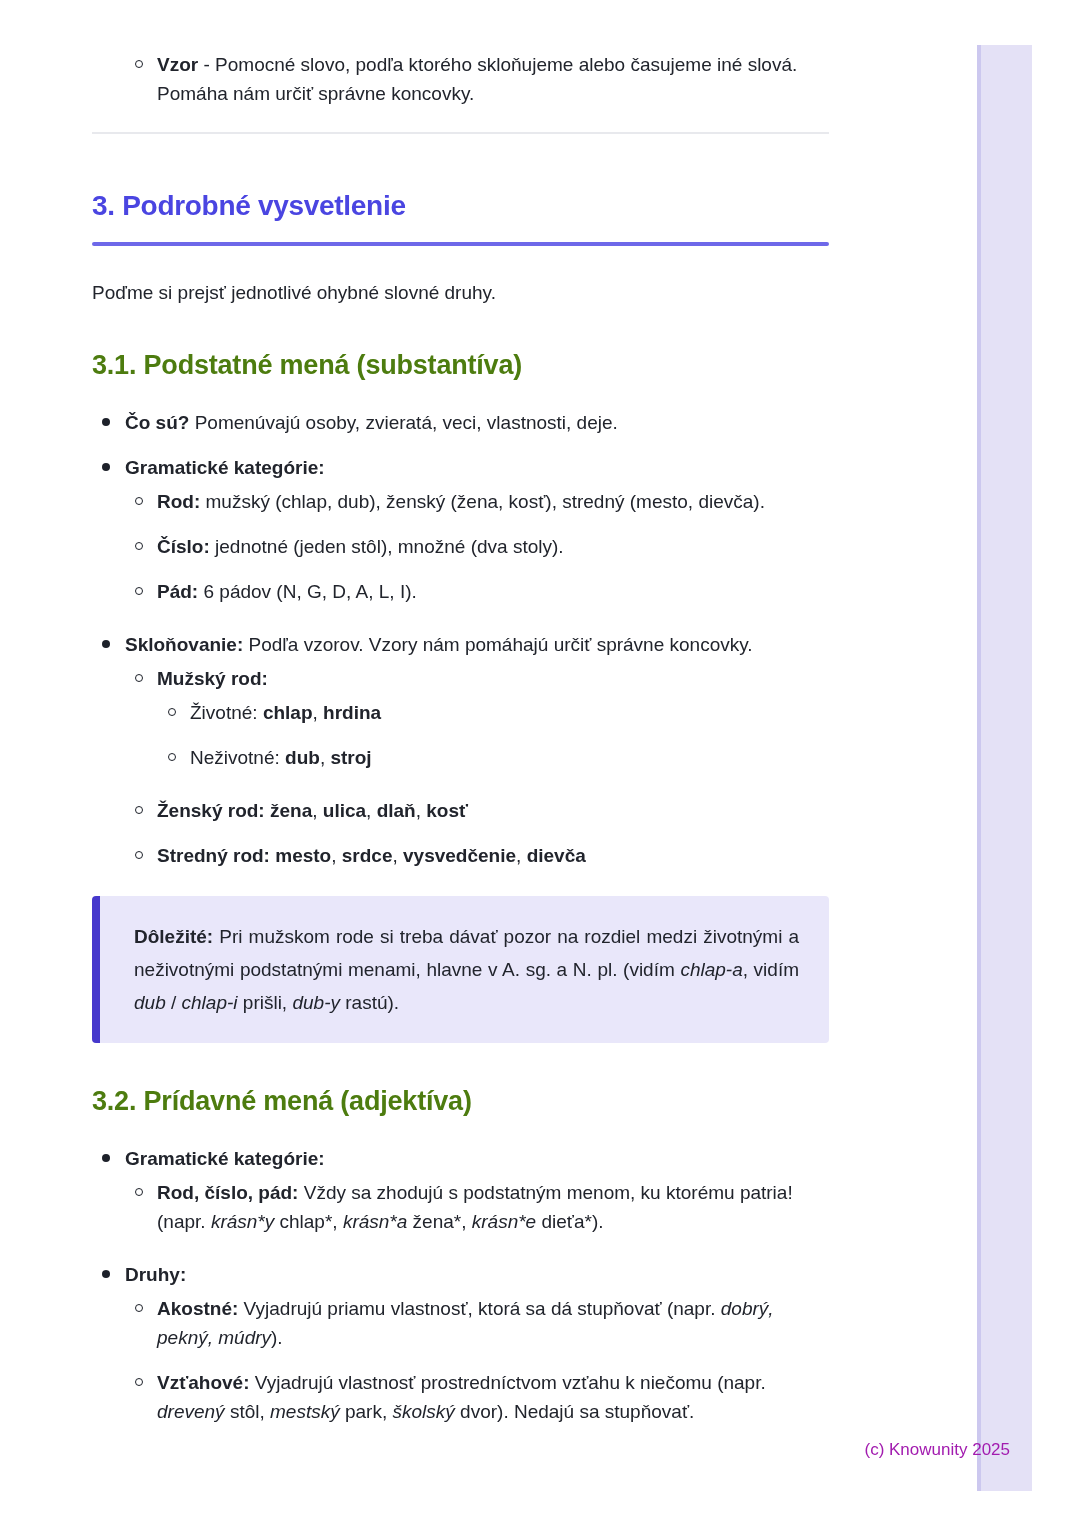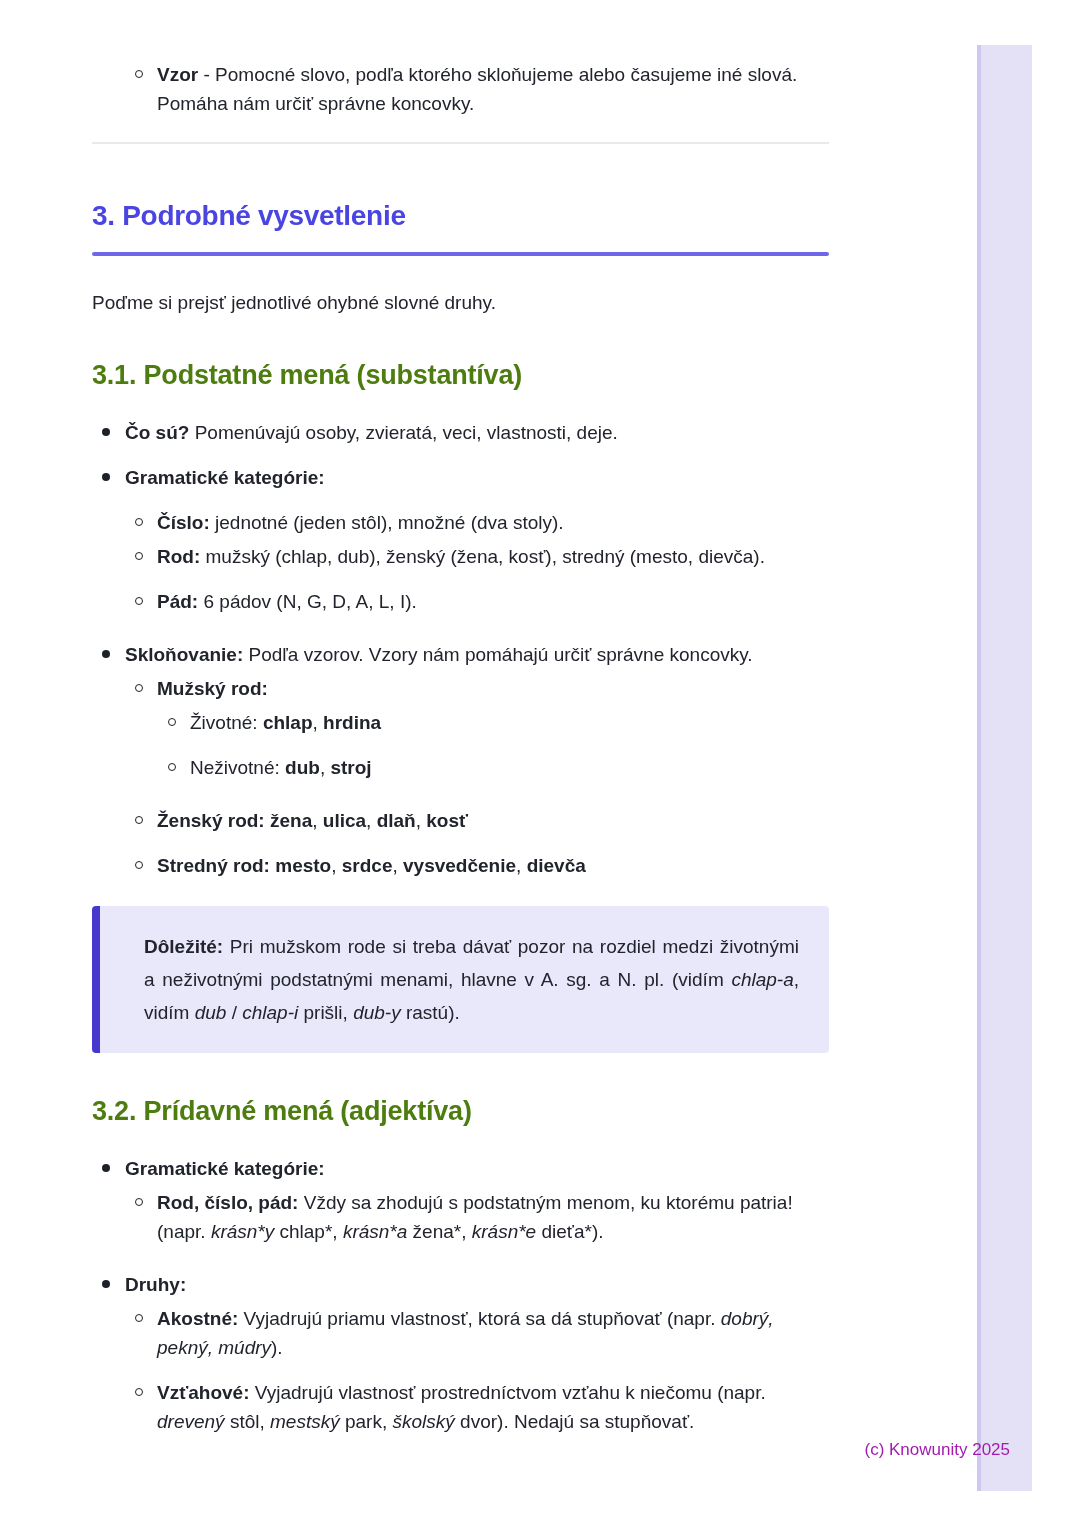--- a/index.html
+++ b/index.html
@@ -11,21 +11,21 @@
     position:relative;
     overflow:hidden;
   }
   .content {
     position:absolute;
     left:92px; top:48px;
     width:737px;
   }
   
   .li { position:relative; font-size:19px; line-height:29px; margin-top:16px; }
-  .li.first { margin-top:12px; }
+  .li.first { margin-top:2px; }
   .li.child-first { margin-top:5px; }
   .li.sep { margin-top:24px; }
   .l1 { padding-left:33px; }
   .l2 { padding-left:65px; }
   .l3 { padding-left:98px; }
   .marker {
     position:absolute; top:10px;
     width:8px; height:8px; border-radius:50%;
   }
   .l1 > .marker { left:10px; }
@@ -50,21 +50,21 @@
     font-size:27px; line-height:33px; font-weight:700;
     color:#4d7c0f; letter-spacing:-0.2px;
   }
   h2 + .li { margin-top:26px; }
 
   .callout {
     margin-top:26px;
     background:#e9e7fa;
     border-left:8px solid #4638cc;
     border-radius:4px;
-    padding:24px 30px 24px 44px;
+    padding:24px 30px 24px 34px;
   }
   .callout p {
     font-size:19px; line-height:33px;
     text-align:justify;
   }
 
   .side-strip {
     position:absolute;
     left:977px; top:45px;
     width:55px; height:1446px;
@@ -100,28 +100,28 @@
   <div class="li l1">
     <span class="marker filled"></span>
     <p><span style="font-weight: 700;">Čo sú?</span><span> Pomenúvajú osoby, zvieratá, veci, vlastnosti, deje.</span></p>
   </div>
 
   <div class="li l1">
     <span class="marker filled"></span>
     <p><span style="font-weight: 700;">Gramatické kategórie:</span></p>
   </div>
 
+  <div class="li l2 child-first">
+    <span class="marker hollow"></span>
+    <p><span style="font-weight: 700;">Rod:</span><span> mužský (chlap, dub), ženský (žena, kosť), stredný (mesto, dievča).</span></p>
+  </div>
+
   <div class="li l2">
     <span class="marker hollow"></span>
     <p><span style="font-weight: 700;">Číslo:</span><span> jednotné (jeden stôl), množné (dva stoly).</span></p>
-  </div>
-
-  <div class="li l2 child-first">
-    <span class="marker hollow"></span>
-    <p><span style="font-weight: 700;">Rod:</span><span> mužský (chlap, dub), ženský (žena, kosť), stredný (mesto, dievča).</span></p>
   </div>
 
   <div class="li l2">
     <span class="marker hollow"></span>
     <p><span style="font-weight: 700;">Pád:</span><span> 6 pádov (N, G, D, A, L, I).</span></p>
   </div>
 
   <div class="li l1 sep">
     <span class="marker filled"></span>
     <p><span style="font-weight: 700;">Skloňovanie:</span><span> Podľa vzorov. Vzory nám pomáhajú určiť správne koncovky.</span></p>

